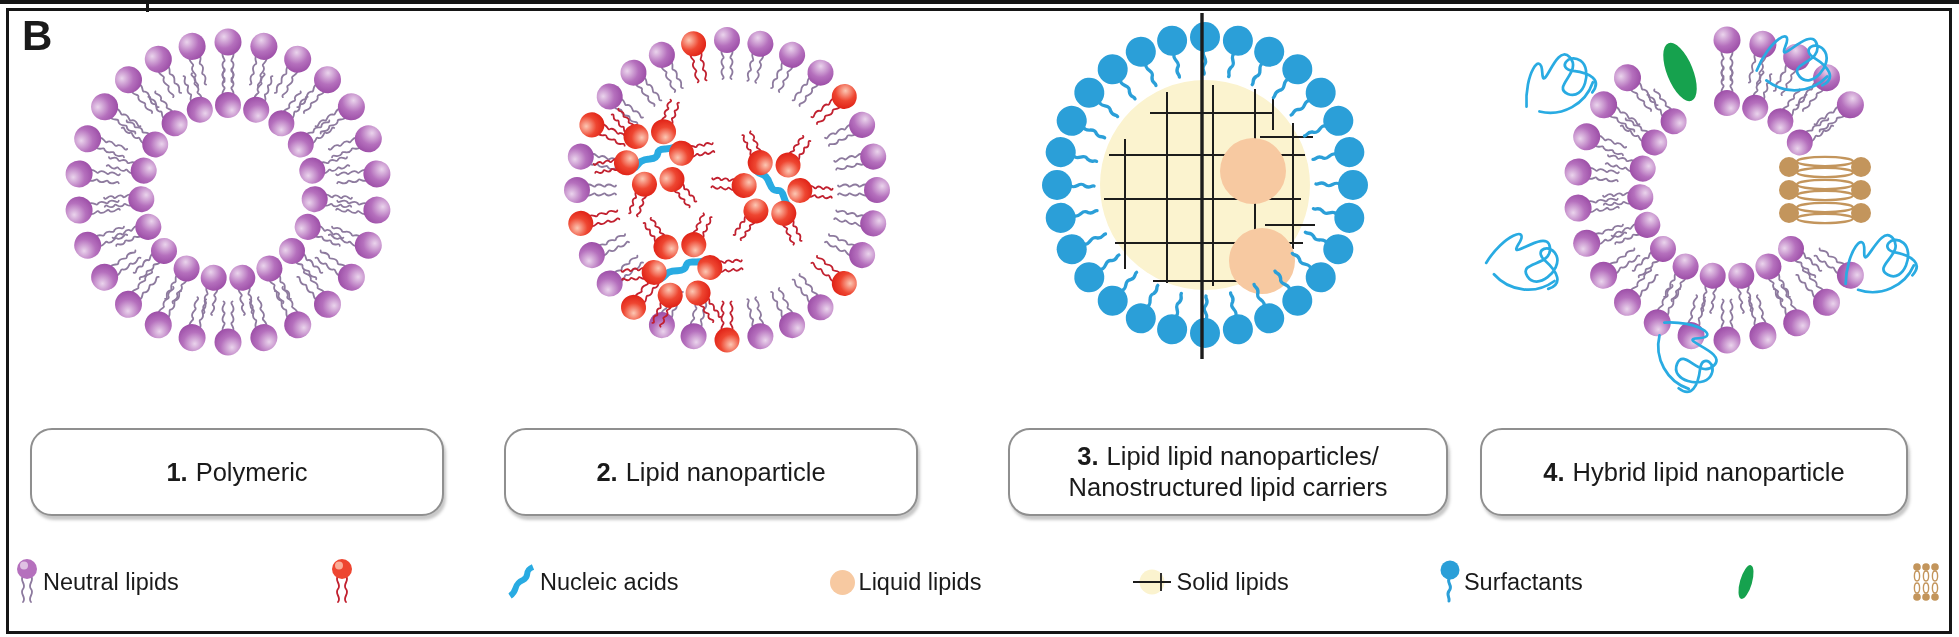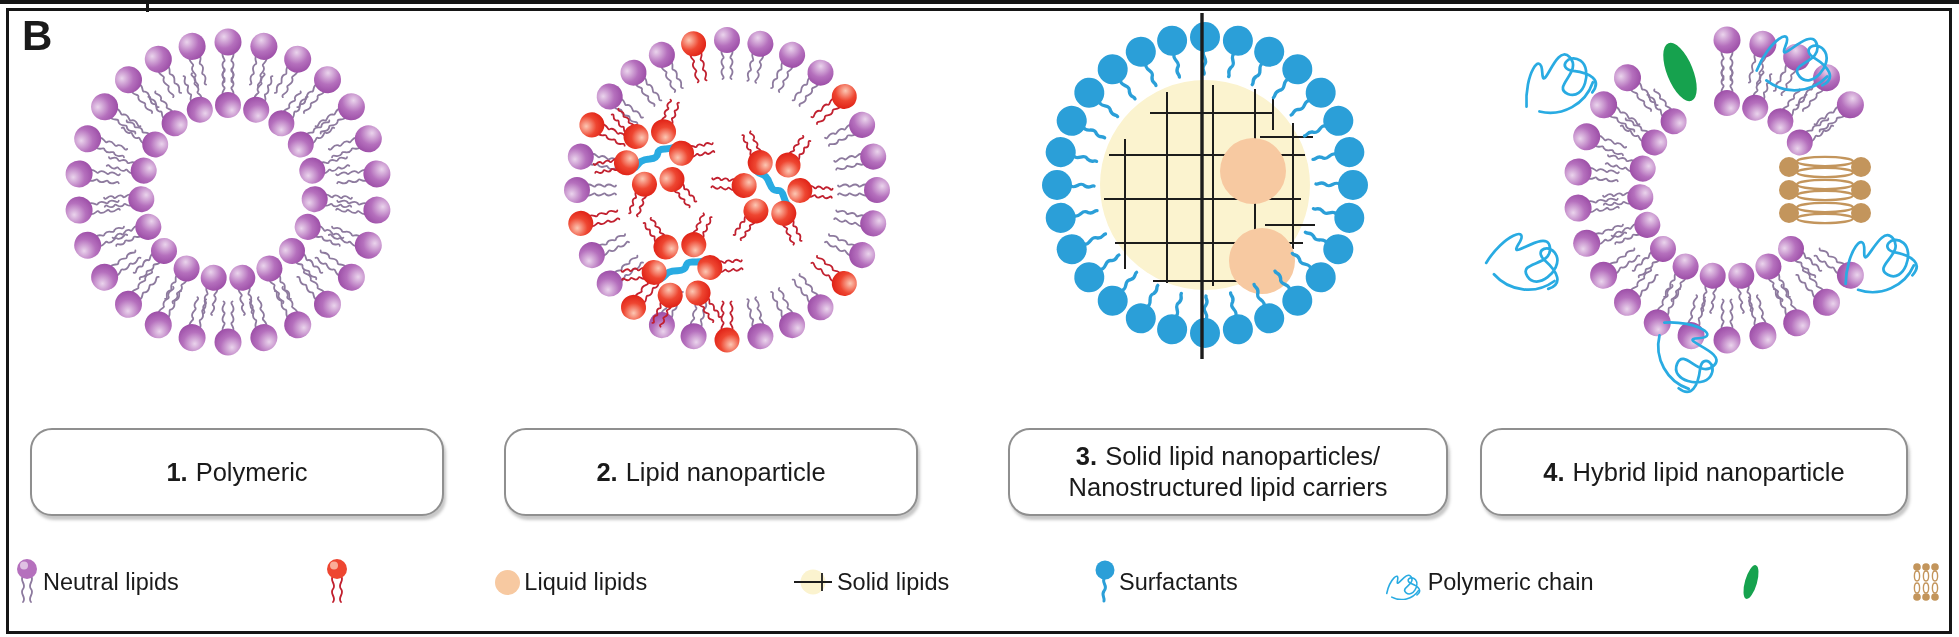--- a/index.html
+++ b/index.html
@@ -878,21 +878,21 @@
       </g>
     </svg>
 
   <div class="caption" style="left:30px;width:410px">
     <div><span class="num">1.</span><span class="cap-text">Polymeric</span></div>
   </div>
   <div class="caption" style="left:504px;width:410px">
     <div><span class="num">2.</span><span class="cap-text">Lipid nanoparticle</span></div>
   </div>
   <div class="caption" style="left:1008px;width:436px">
-    <div><span class="num">3.</span><span class="cap-text">Solid lipid nanoparticles/
+    <div><span class="num">3.</span><span class="cap-text">Lipid lipid nanoparticles/
 Nanostructured lipid carriers</span></div>
   </div>
   <div class="caption" style="left:1480px;width:424px">
     <div><span class="num">4.</span><span class="cap-text">Hybrid lipid nanoparticle</span></div>
   </div>
 
   <div class="legend">
     <div class="legend-item">
       <span class="licon">
           <svg width="26" height="48" viewBox="0 0 26 48">
@@ -913,20 +913,28 @@
               <path d="M -4,7 c -4,5 4,8 0,13 c -4,5 4,8 0,13" stroke="#c1202f" fill="none" stroke-width="1.8" stroke-linecap="round"></path>
               <path d="M 4,7 c 4,5 -4,8 0,13 c 4,5 -4,8 0,13" stroke="#c1202f" fill="none" stroke-width="1.8" stroke-linecap="round"></path>
               <circle r="10" fill="#ee4631"></circle>
               <circle cx="-3" cy="-3.5" r="4" fill="#fcc7b3" opacity="0.8"></circle>
             </g>
           </svg>
         </span>
     </div>
     <div class="legend-item">
       <span class="licon">
+          <svg width="32" height="36" viewBox="-16 -18 32 36">
+            <path d="M -11,14 C -2,8 -9,3 2,-2 C 10,-6 2,-11 12,-15" stroke="#29abe2" stroke-width="6" fill="none"></path>
+          </svg>
+        </span>
+      <span class="llabel">Nucleic acids</span>
+    </div>
+    <div class="legend-item">
+      <span class="licon">
           <svg width="27" height="27" viewBox="-13.5 -13.5 27 27">
             <circle r="12.5" fill="#f7c9a1"></circle>
           </svg>
         </span>
       <span class="llabel">Liquid lipids</span>
     </div>
     <div class="legend-item">
       <span class="licon">
           <svg width="42" height="28" viewBox="-21 -14 42 28">
             <circle r="12.5" fill="#fbf3cf"></circle>
@@ -937,31 +945,20 @@
       <span class="llabel">Solid lipids</span>
     </div>
     <div class="legend-item">
       <span class="licon">
           <svg width="22" height="46" viewBox="-11 -11 22 46">
             <path d="M 0,7 c -5,6 4,8 -1,14 c -3,4 1,6 0,10" stroke="#2b9fd8" stroke-width="3" fill="none" stroke-linecap="round"></path>
             <circle r="9.5" fill="#2b9fd8"></circle>
           </svg>
         </span>
       <span class="llabel">Surfactants</span>
-    </div>
-    <div class="legend-item">
-      <span class="licon">
-          <svg width="42" height="36" viewBox="-21 -18 42 36">
-            <g transform="scale(0.72)">
-              <path d="M -24,16 C -20,-4 -6,-16 -9,-2 C -12,12 4,-18 10,-7 C 16,4 -6,8 3,15 C 12,22 22,4 16,-3 C 10,-10 0,-2 10,2 C 20,6 26,12 18,18" stroke="#29abe2" stroke-width="2.2" fill="none" stroke-linecap="round"></path>
-              <path d="M -17,21 C -4,28 12,24 20,12" stroke="#29abe2" stroke-width="2.2" fill="none" stroke-linecap="round"></path>
-            </g>
-          </svg>
-        </span>
-      <span class="llabel">Polymeric chain</span>
     </div>
     <div class="legend-item">
       <span class="licon">
           <svg width="26" height="46" viewBox="-13 -23 26 46">
             <ellipse rx="6" ry="17.5" transform="rotate(16)" fill="#16a24e"></ellipse>
           </svg>
         </span>
     </div>
     <div class="legend-item">
       <span class="licon">

